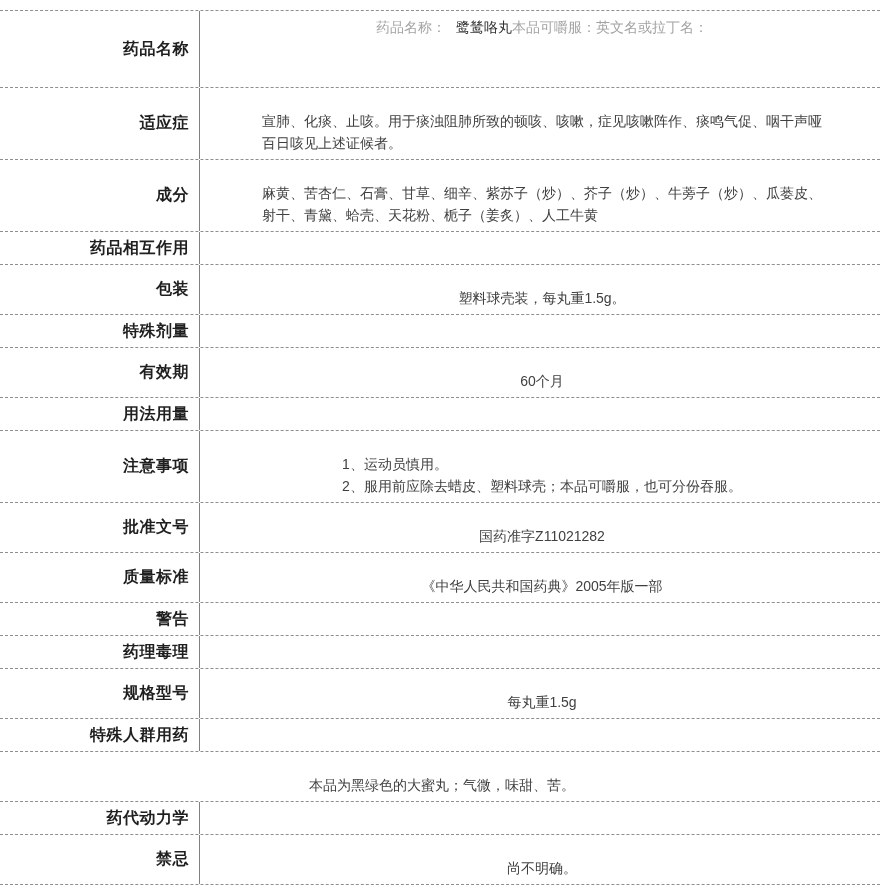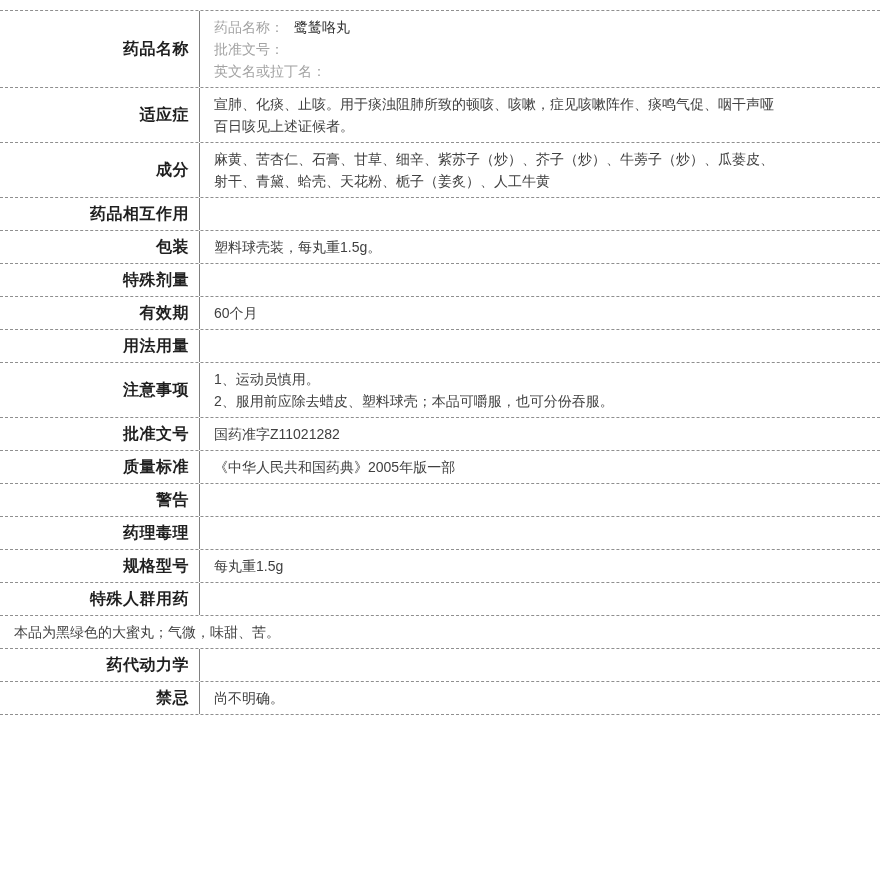--- a/index.html
+++ b/index.html
@@ -39,50 +39,51 @@
   .cell-label span {
     font-size: 16px;
     font-weight: bold;
     color: #1f1f1f;
     letter-spacing: 0.5px;
     text-align: right;
   }
   .cell-value {
     flex: 1 1 auto;
     display: flex;
-    flex-direction: column;
+    flex-direction: row;
     justify-content: center;
     padding: 5px 10px 5px 14px;
     font-size: 14px;
     color: #404040;
     line-height: 22px;
   }
   .cell-value .multiline {
     white-space: pre-line;
+    margin-top: 17px;
   }
   .gray { color: #a3a3a3; }
   .dark { color: #333333; }
   .drug-name-line .dark { margin-left: 10px; }
 </style>
 </head>
 <body>
 
 <div class="page">
   <div class="spec-table">
 
     <div class="row h3">
       <div class="cell-label">
         <span>药品名称</span>
       </div>
       <div class="cell-value">
         <div class="drug-name-line">
           <span class="gray">药品名称：</span><span class="dark">鹭鸶咯丸</span>
         </div>
         <div>
-          <span class="gray">批准文号：</span>
+          <span class="gray">本品可嚼服：</span>
         </div>
         <div>
           <span class="gray">英文名或拉丁名：</span>
         </div>
       </div>
     </div>
 
     <div class="row h2">
       <div class="cell-label">
         <span>适应症</span>

